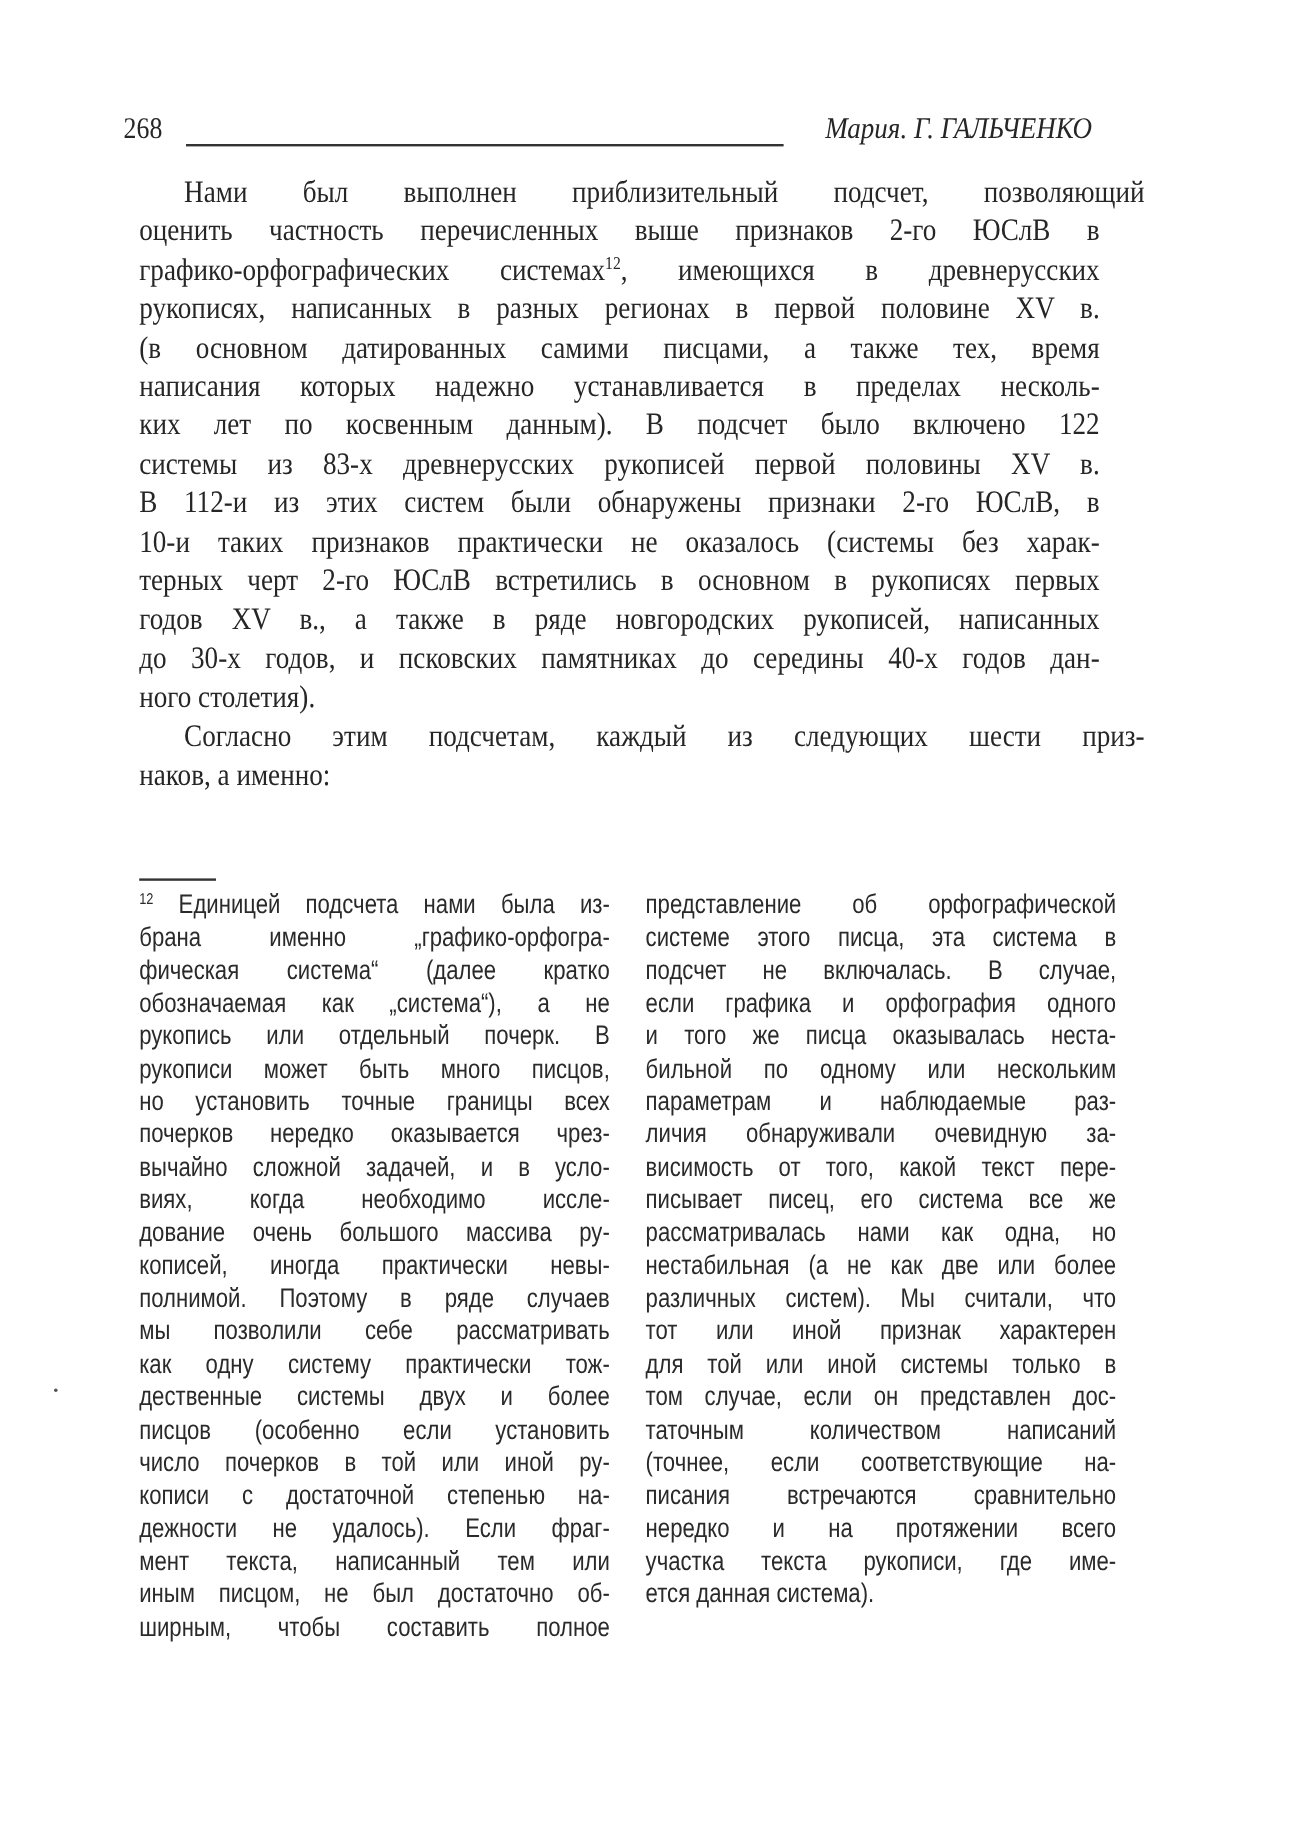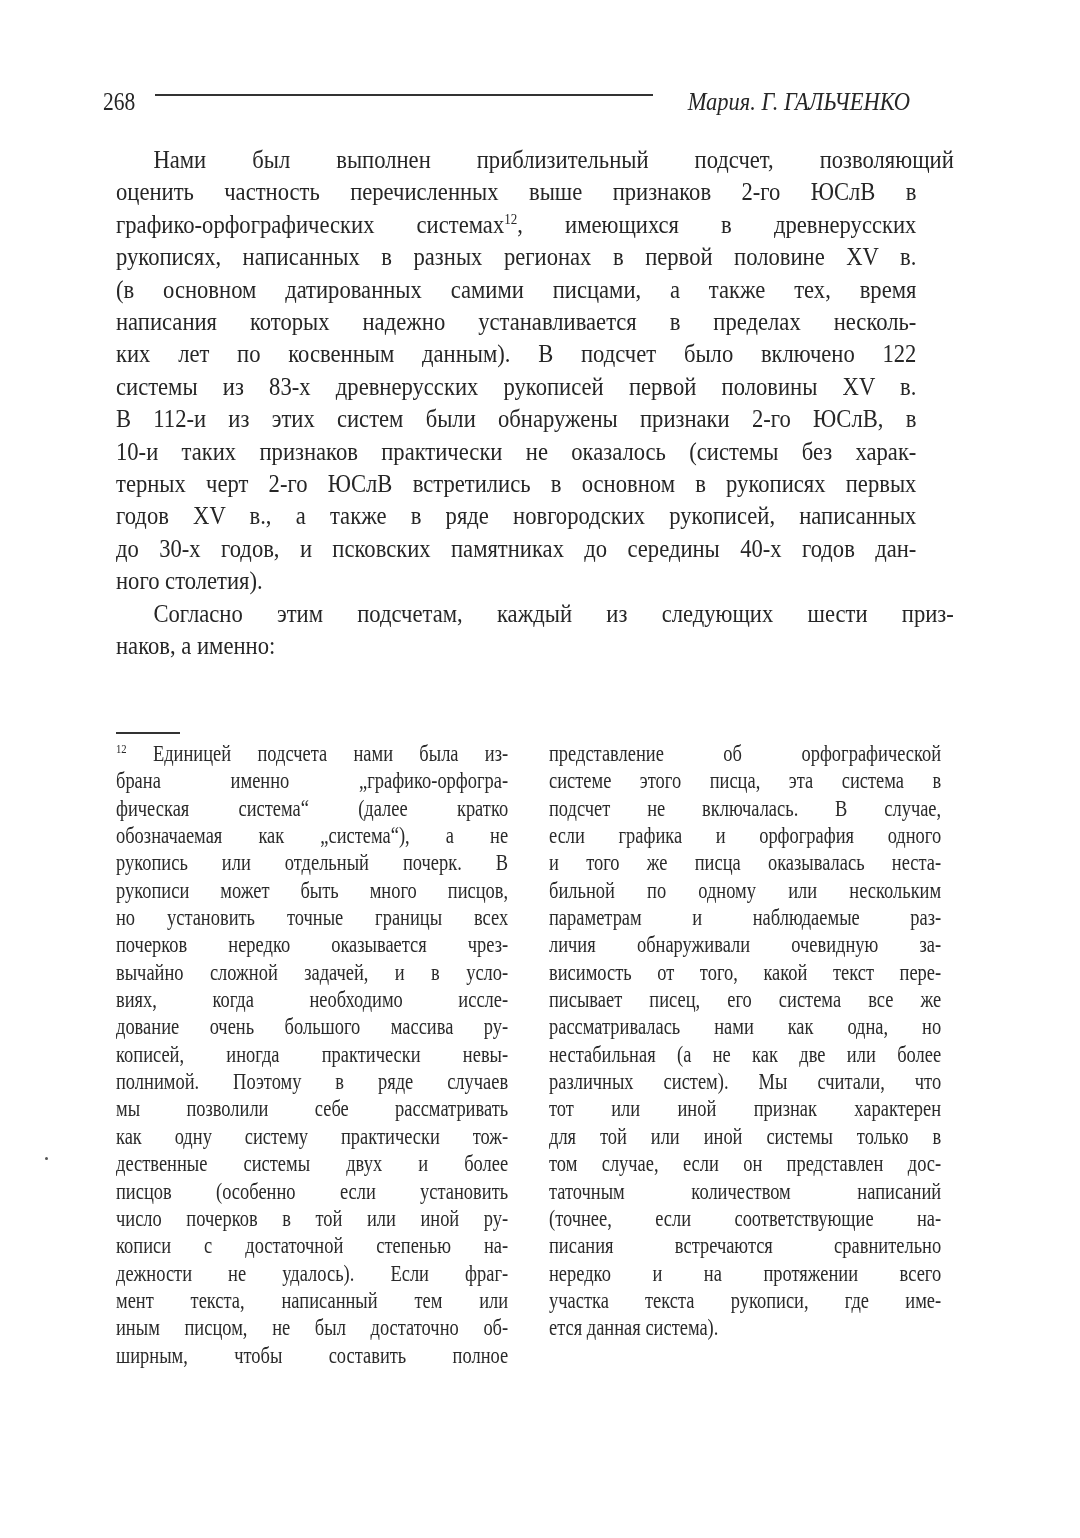--- a/index.html
+++ b/index.html
@@ -3,43 +3,43 @@
 <meta charset="utf-8">
 <style>
   html, body { margin:0; padding:0; }
   body {
     width:1080px; height:1538px; background:#ffffff; color:#262626;
     position:relative; overflow:hidden;
     font-family:"Liberation Serif", "DejaVu Serif", serif;
   }
   .running-head {
     position:absolute; left:103px; top:88px; width:807px; height:34px;
-    display:flex; align-items:flex-start;
+    display:flex; align-items:flex-end;
   }
   .page-num { font-size:25px; letter-spacing:0px; transform:scaleX(0.86); transform-origin:left center; width:48px; }
   .rule { flex:1; height:0; border-top:2px solid #333; margin:6px 10px 0 4px; }
   .author { font-size:25px; font-style:italic; transform:scaleX(0.9); transform-origin:right center; white-space:nowrap; }
   .main-text {
     position:absolute; left:116px; top:144px; width:800px;
     font-size:26px; line-height:32.4px; text-align:justify;
   }
   .main-text .line {
     display:block; text-align:justify; text-align-last:justify; white-space:nowrap;
     transform:scaleX(0.87); transform-origin:left center; width:115%;
   }
   .main-text .line.last { text-align-last:left; }
   .main-text .line.indent { padding-left:43px; }
   sup { font-size:15px; vertical-align:9px; line-height:0; }
   .fn-rule { position:absolute; left:116px; top:732px; width:64px; border-top:2px solid #333; }
   .col {
     position:absolute; top:740px; font-size:22.5px; line-height:27.35px;
-    font-family:Liberation Serif, serif; color:#2a2a2a;
+    font-family:Liberation Sans, sans-serif; color:#2a2a2a;
   }
   .col.left { left:116px; width:392px; }
-  .col.right { left:549px; width:392px; }
+  .col.right { left:538px; width:392px; }
   .col .line {
     display:block; text-align:justify; text-align-last:justify; white-space:nowrap;
     transform:scaleX(0.82); transform-origin:left center; width:122%;
   }
   .col .line.last { text-align-last:left; }
   .fn-sup { font-size:13px; vertical-align:8px; line-height:0; }
   .speck { position:absolute; width:3px; height:3px; background:#555; border-radius:50%; }
 </style>
 </head>
 <body>

